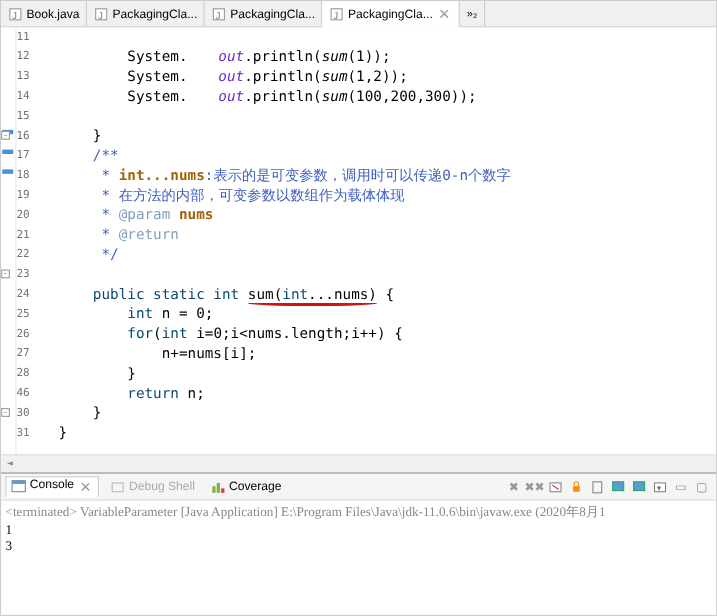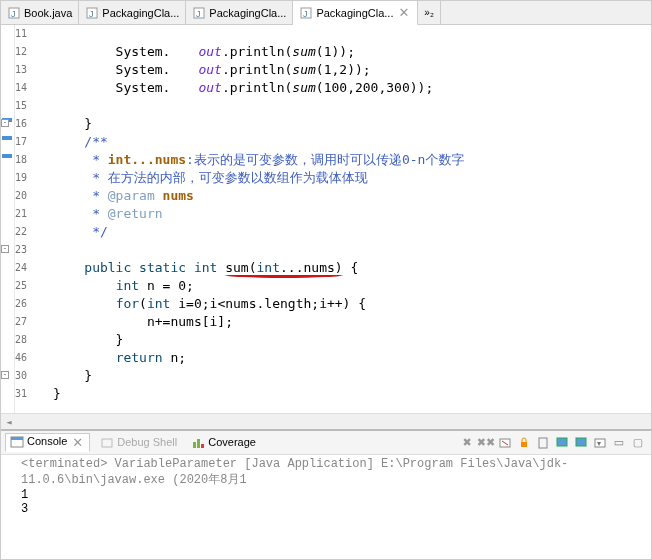--- a/index.html
+++ b/index.html
@@ -28,21 +28,21 @@
     .sq { position: absolute; left: 0; width: 8px; height: 8px; border: 1px solid #999; background: #fff; font-size: 8px; line-height: 6px; text-align: center; color: #777; }
     .hscroll { height: 16px; background: #f0f0f0; border-top: 1px solid #ddd; display: flex; align-items: center; }
     .hscroll .arrow { width: 16px; text-align: center; color: #888; font-size: 9px; }
     .console-panel { border-top: 2px solid #bbb; display: flex; flex-direction: column; font-family: Tahoma, sans-serif; font-size: 11px; height: 130px; }
     .console-tabs { display: flex; align-items: center; padding: 2px 4px; background: #f5f5f5; border-bottom: 1px solid #ddd; gap: 6px; height: 24px; }
     .ctab { display: flex; gap: 3px; padding: 1px 4px; cursor: pointer; }
     .ctab.active { background: #fff; border: 1px solid #ccc; border-bottom-color: #fff; }
     .ctab.dim { color: #aaa; }
     .console-toolbar { margin-left: auto; display: flex; gap: 1px; }
     .tbtn { width: 18px; height: 18px; display: flex; align-items: center; justify-content: center; cursor: pointer; font-size: 11px; }
-    .console-body { flex: 1; padding: 2px 20px; font-family: Liberation Mono, monospace; font-size: 12px; overflow: hidden; }
+    .console-body { flex: 1; padding: 2px 4px; font-family: Liberation Serif, serif; font-size: 12px; overflow: hidden; }
     .term-line { color: #888; }
     svg { display: block; }
   </style>
 </head>
 <body>
 
 <div class="tabs">
   <div class="tab">
     <span class="tab-icon">
         <svg width="14" height="14">

